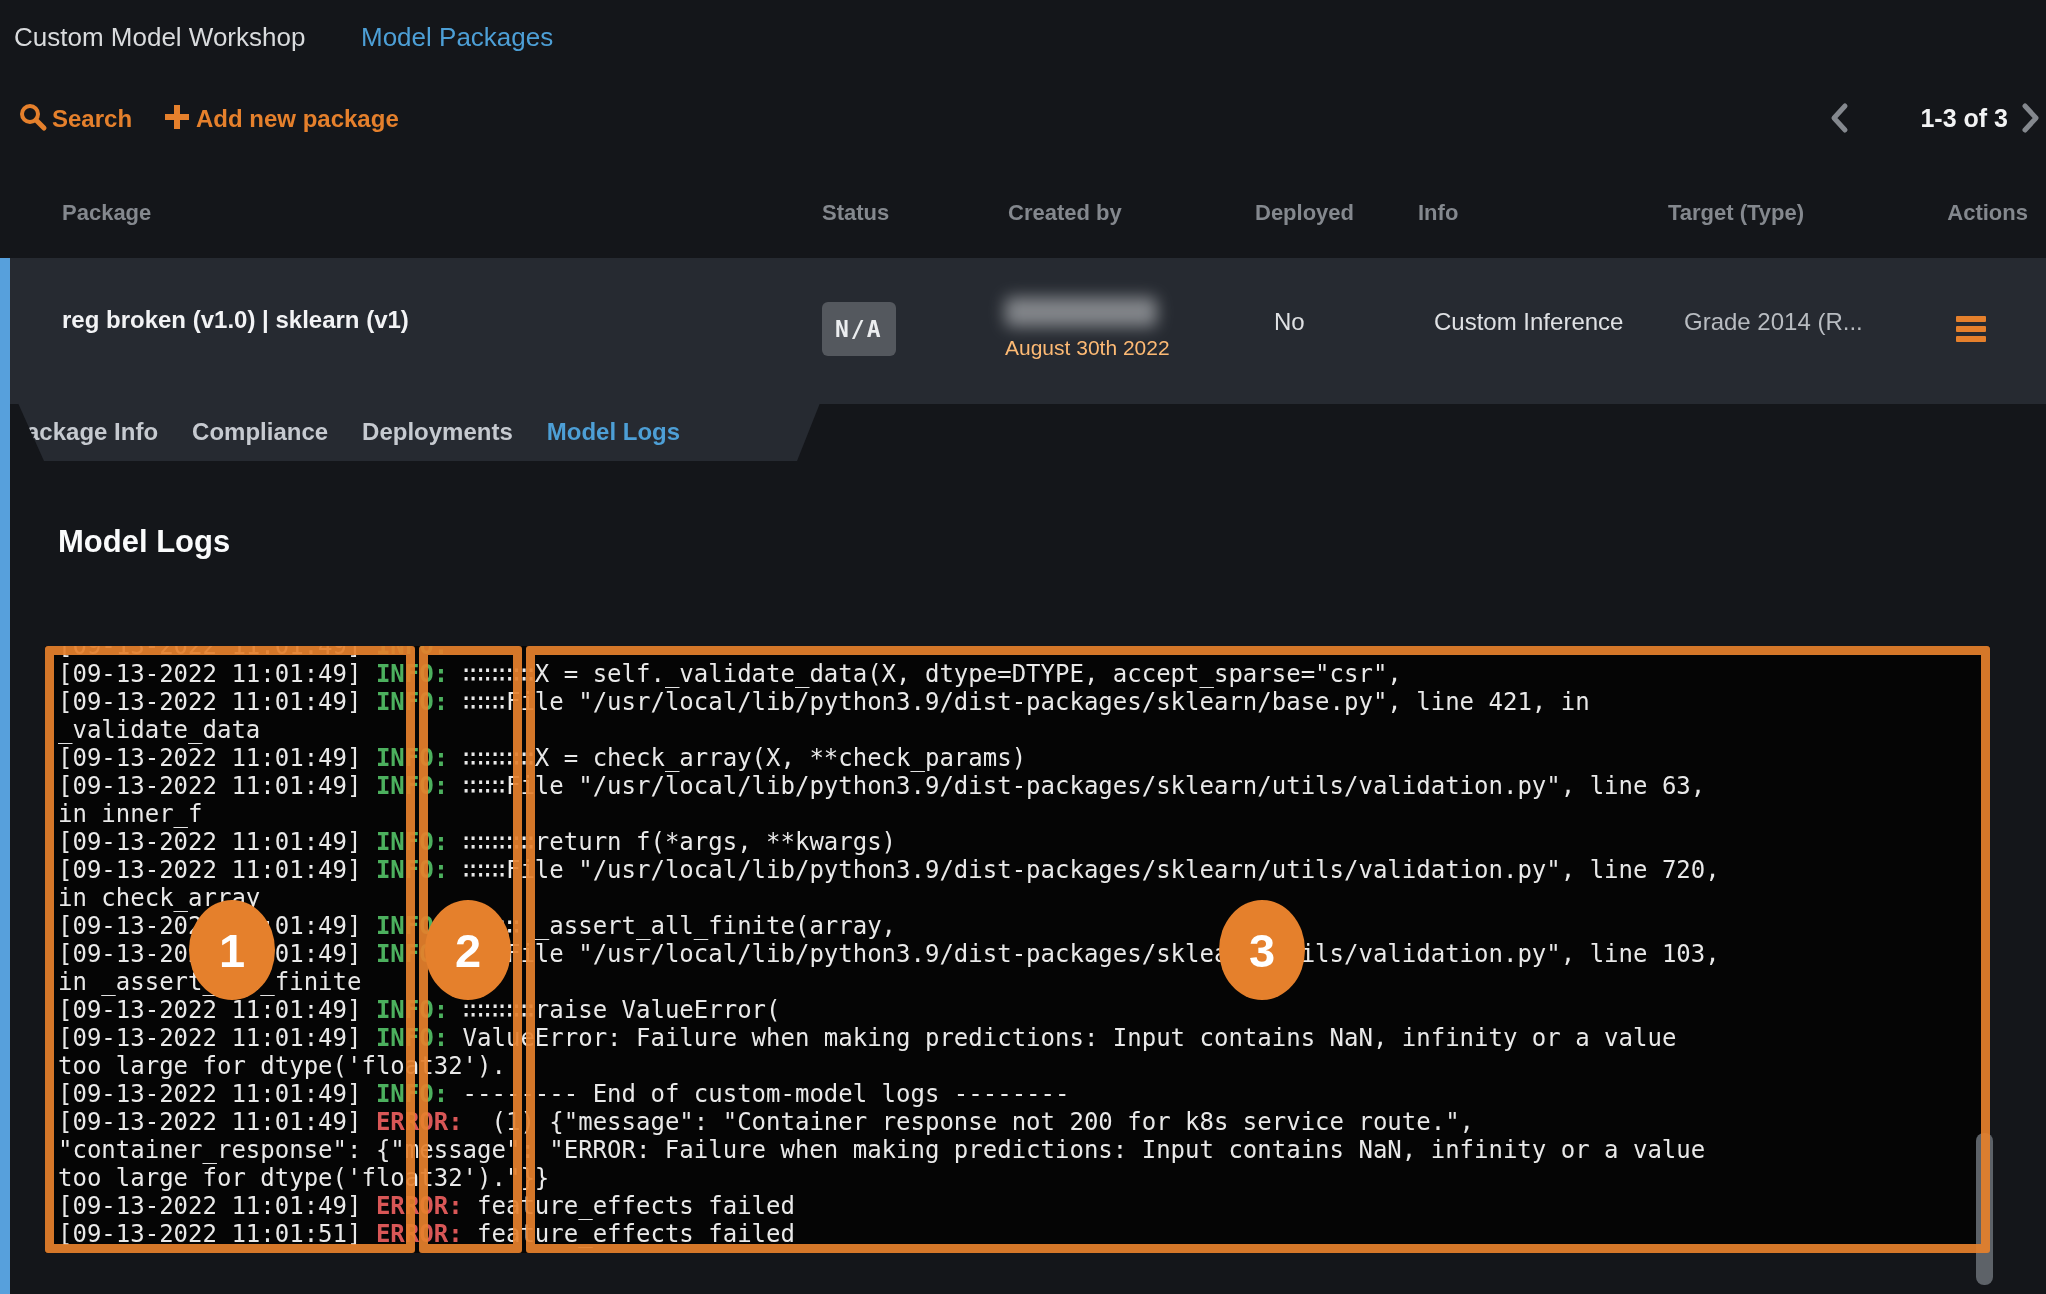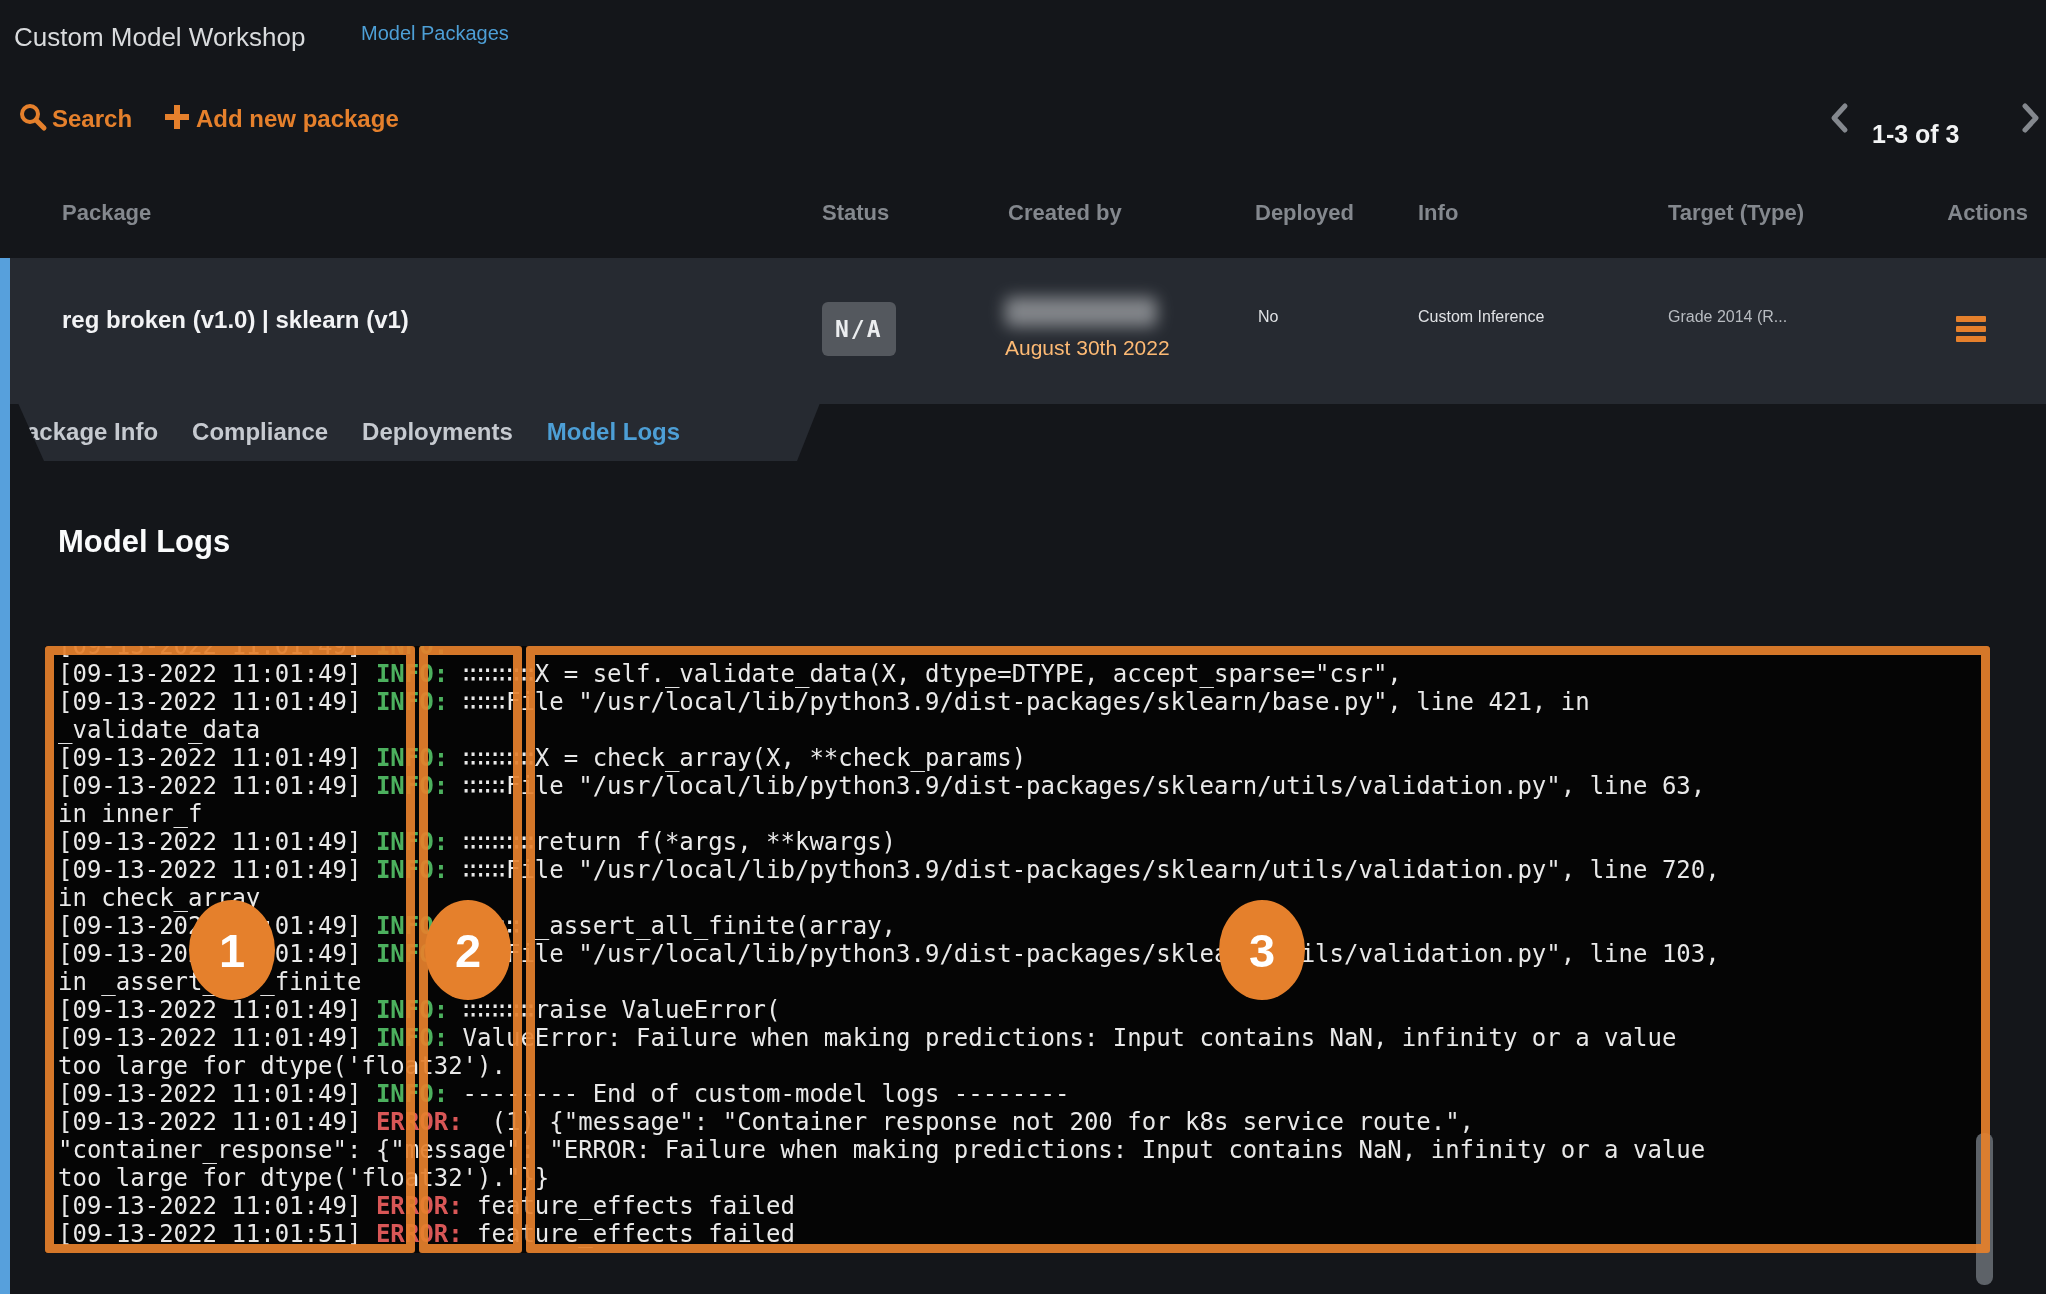--- a/index.html
+++ b/index.html
@@ -2,47 +2,47 @@
 <html><head>
 <meta charset="utf-8">
 <style>
   * { margin:0; padding:0; box-sizing:border-box; }
   html,body { width:2046px; height:1294px; background:#14161a; overflow:hidden;
     font-family:"Liberation Sans","DejaVu Sans",sans-serif; }
   .abs { position:absolute; }
 
   
   .topnav-title { left:14px; top:22px; font-size:26px; color:#d9dbdd; }
-  .topnav-link  { left:361px; top:22px; font-size:20px; color:#4d9fd6; cursor:pointer; }
+  .topnav-link  { left:361px; top:22px; font-size:26px; color:#4d9fd6; cursor:pointer; }
 
   
   .tool { color:#e5802c; font-weight:bold; font-size:24px; cursor:pointer; }
   .search-icon { left:18px; top:102px; }
   .search-label { left:52px; top:105px; }
   .plus-icon { left:162px; top:102px; }
   .add-label { left:196px; top:105px; }
   .pag-prev { left:1828px; top:102px; cursor:pointer; }
-  .pag-label { left:1872px; top:104px; width:136px; text-align:left;
-    color:#f2f3f4; font-weight:bold; font-size:25px;margin-top:16px; }
+  .pag-label { left:1872px; top:104px; width:136px; text-align:right;
+    color:#f2f3f4; font-weight:bold; font-size:25px; }
   .pag-next { left:2020px; top:102px; cursor:pointer; }
 
   
   .th { top:200px; color:#84888e; font-size:22px; font-weight:600; }
 
   
   .pkg-row { left:0; top:258px; width:2046px; height:146px; background:#262a31; }
   .blue-bar { left:0; top:258px; width:10px; height:1036px; background:#57a0dc; }
   .pkg-name { left:62px; top:306px; font-size:24px; font-weight:bold; color:#f2f3f5; }
   .status-badge { left:822px; top:302px; background:#54585e; color:#eceef0;
     font-family:"DejaVu Sans Mono",monospace; font-weight:bold; font-size:23px;
     padding:14px 13px; border-radius:6px; letter-spacing:2px; }
   .email-blob { left:1005px; top:297px; width:152px; height:30px; border-radius:6px;
     background:#9a9da1; filter:blur(8px); opacity:.8; }
   .created-date { left:1005px; top:336px; font-size:21px; color:#fdba74; }
-  .cell { top:308px; font-size:16px; color:#dfe1e4; }
+  .cell { top:308px; font-size:24px; color:#dfe1e4;margin-left:16px; }
   .target-cell { color:#b8bcc1; }
   .burger { left:1956px; top:316px; width:30px; cursor:pointer; }
   .burger div { width:30px; height:6px; background:#e5802c; border-radius:1px; margin-bottom:4px; }
 
   
   .tabstrip { left:10px; top:403px; width:810px; height:58px; background:#262a31;
     clip-path:polygon(8px 0, 100% 0, calc(100% - 23px) 100%, 34px 100%);
     display:flex; align-items:center; gap:34px; }
   .tab { font-size:24px; font-weight:bold; color:#c6cad0; cursor:pointer; white-space:nowrap; }
   .tab.active { color:#4d9fd6; }

